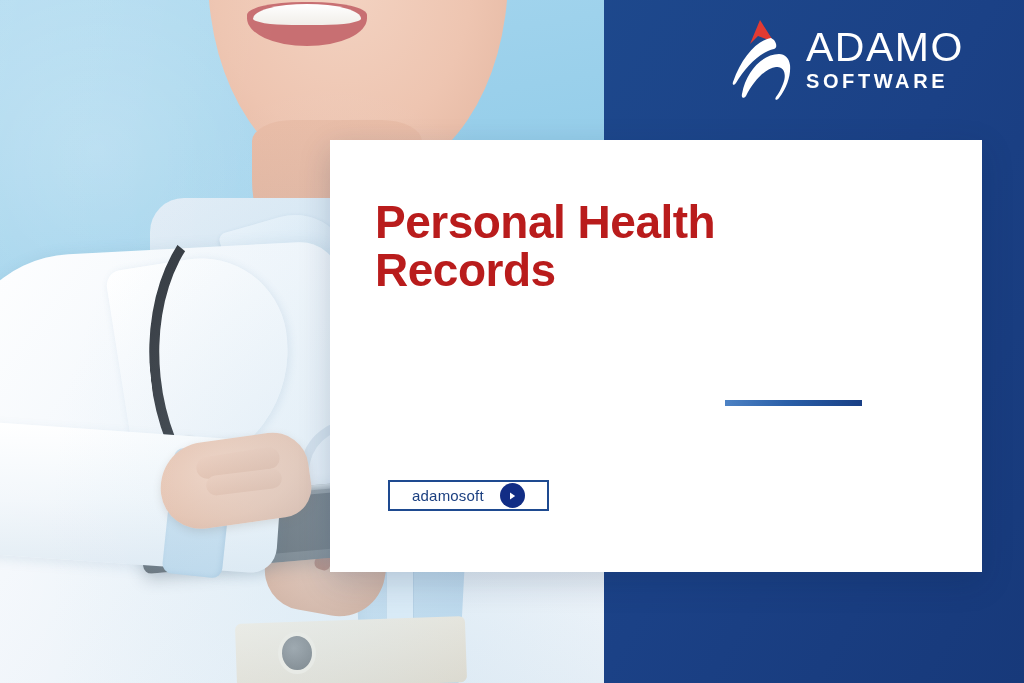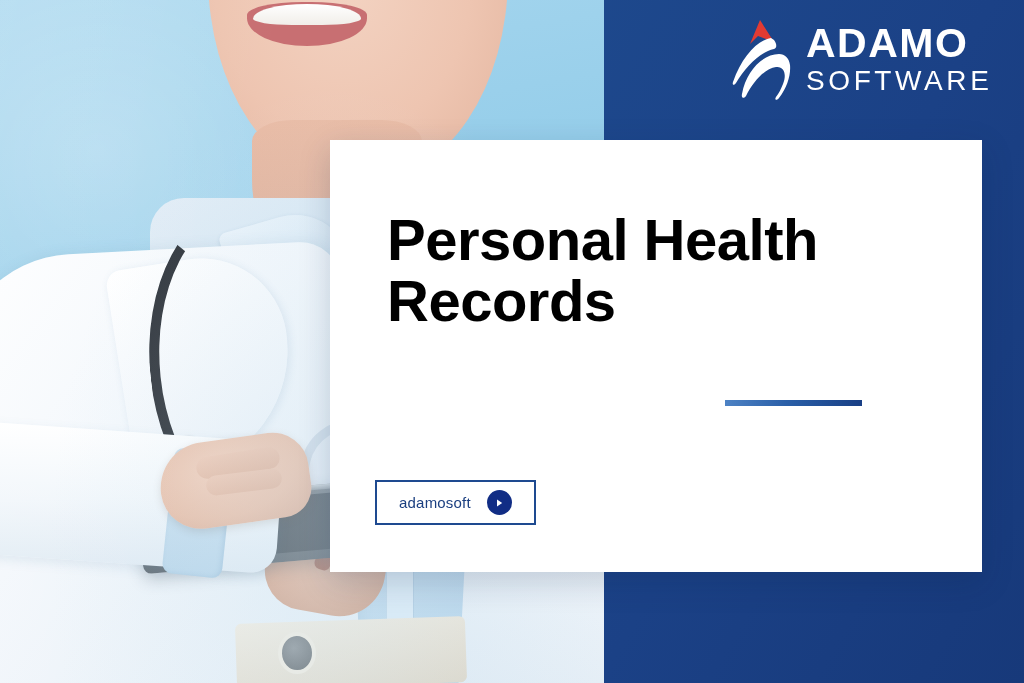--- a/index.html
+++ b/index.html
@@ -331,27 +331,27 @@
   }
   .logo-mark { width: 62px; height: 82px; display: block; }
   .logo-words {
     display: flex;
     flex-direction: column;
     line-height: 1;
   }
   .logo-adamo {
     color: #ffffff;
     font-size: 41px;
-    font-weight: bold;
+    font-weight: normal;
     letter-spacing: 1.5px;
   }
   .logo-software {
     color: #ffffff;
-    font-size: 28px;
-    font-weight: normal;
+    font-size: 20px;
+    font-weight: bold;
     letter-spacing: 3.6px;
     margin-top: 3px;
   }
 
   
   .card {
     position: absolute;
     left: 330px;
     top: 140px;
     width: 652px;
@@ -361,26 +361,26 @@
   }
 
   .card-inner {
     position: absolute;
     left: 45px;
     top: 58px;
     right: 36px;
   }
 
   .title {
-    color: #000000;
-    font-size: 58px;
+    color: #b91c1c;
+    font-size: 46px;
     font-weight: bold;
     line-height: 1.05;
     letter-spacing: -0.5px;
-    margin: 12px;
+    margin: 0;
     white-space: pre-line;
   }
 
   .subtitle {
     color: #1b4489;
     font-size: 38px;
     font-weight: bold;
     letter-spacing: -0.2px;
     margin: 14px 0 0 0;
     line-height: 1.1;
@@ -429,26 +429,27 @@
     justify-content: center;
   }
 
   .btn-secondary {
     display: flex;
     align-items: center;
     gap: 16px;
     background: #ffffff;
     color: #1b3f80;
     padding: 0 22px;
-    height: 45px;
+    height: 31px;
     border: 2px solid #1e4a90;
     cursor: pointer;
     font-family: "Liberation Sans", sans-serif;
     font-size: 15px;
     letter-spacing: 0.2px;
+    margin-left: 13px;
   }
   .btn-secondary .lbl { white-space: nowrap; }
   .icon-circle-play {
     width: 25px; height: 25px;
     flex: 0 0 25px;
     border-radius: 50%;
     background: #112d85;
     display: flex;
     align-items: center;
     justify-content: center;

